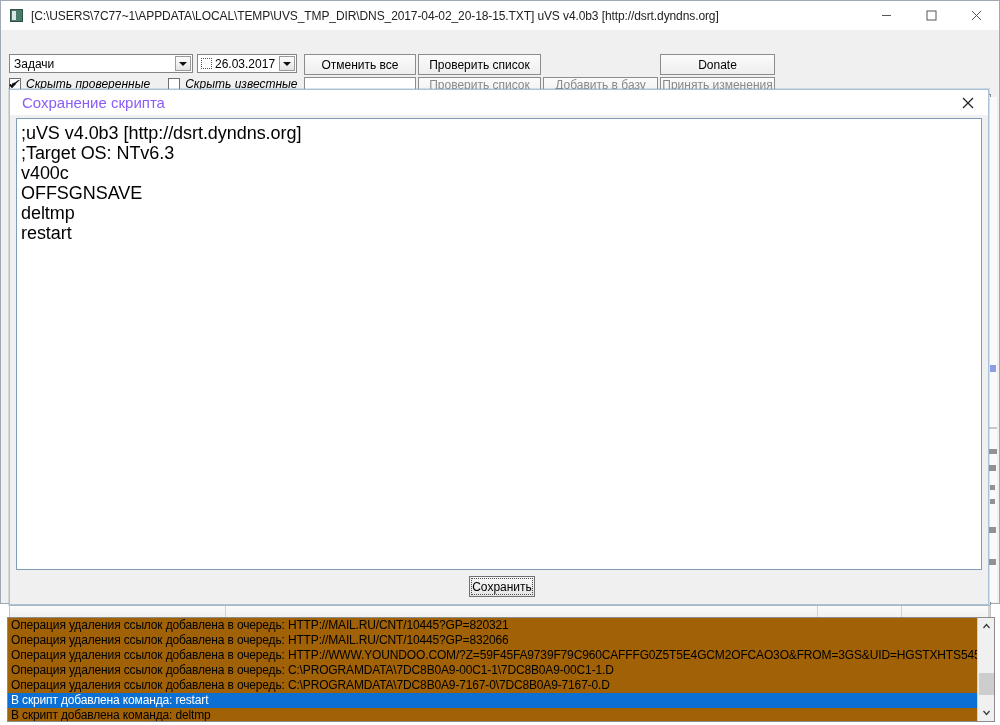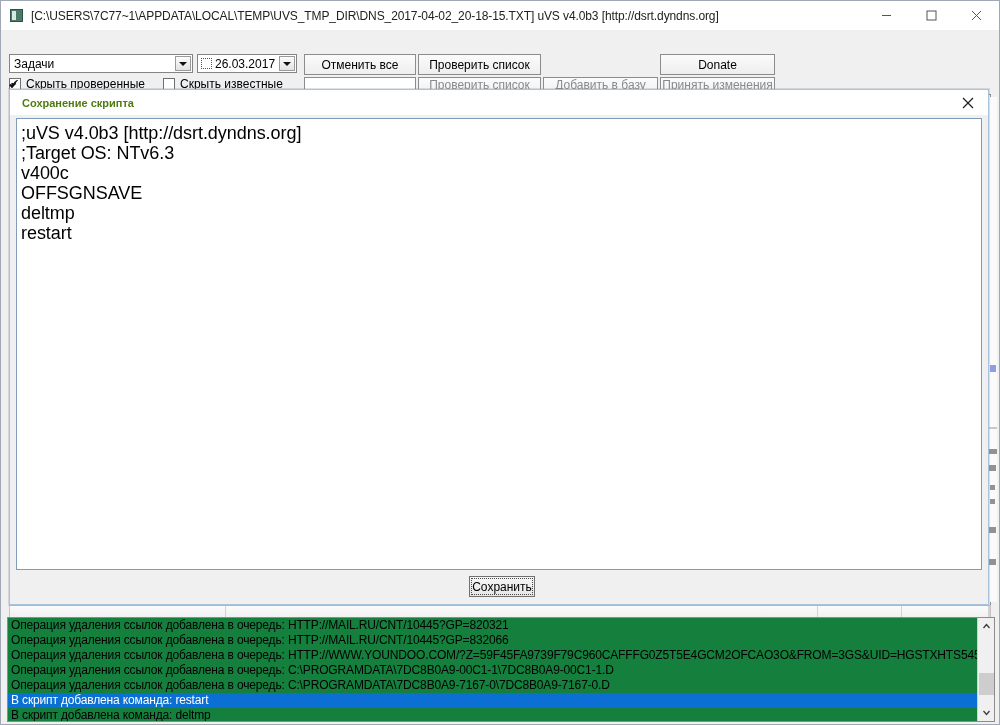--- a/index.html
+++ b/index.html
@@ -6,21 +6,21 @@
     margin: 0; padding: 0;
     width: 1000px; height: 725px;
     overflow: hidden;
     background: #ffffff;
     font-family: "Liberation Sans", sans-serif;
     font-size: 12px;
     color: #000;
   }
   #app {
     position: relative;
-    width: 1000px; height: 725px;
+    width: 1000px; height: 604px;
     background: #f0f0f0;
     box-sizing: border-box;
     border: 1px solid #9fa8b4;
   }
 
   
   .titlebar {
     position: absolute; left: 0; top: 0; width: 998px; height: 29px;
     background: #ffffff;
     display: flex; align-items: center;
@@ -105,21 +105,21 @@
     background: linear-gradient(#fbfbfb,#eeeeee);
     border: 1px solid #8c8c8c; box-sizing: border-box;
     display: flex; align-items: flex-start; justify-content: center;
     font-size: 12px; color: #8a8a8a; overflow:hidden;
   }
   .progbar {
     position: absolute; left: 303px; top: 26px; width: 112px; height: 19px;
     background: #fff; border: 1px solid #8c8c8c; box-sizing: border-box;
   }
 
-  .chkrow { position: absolute; left: 8px; top: 26px; display: flex; align-items: center; }
+  .chkrow { position: absolute; left: 8px; top: 26px; display: flex; align-items: center; font-style: italic; }
   .chk {
     width: 12px; height: 12px; background:#fff; border:1px solid #6f6f6f;
     box-sizing:border-box; margin-right:5px; position: relative; flex:none;
   }
   .chk.checked::after {
     content:""; position:absolute; left:2px; top:5px; width:4px; height:2px;
     border-left:2px solid #111; border-bottom:2px solid #111;
     transform: rotate(-45deg); transform-origin: left bottom;
     box-shadow: 3px -3px 0 -1px transparent;
   }
@@ -156,21 +156,21 @@
     background: #f0f0f0;
     border: 1px solid #a8c3dd;
     box-sizing: border-box;
     box-shadow: 0 0 0 1px rgba(120,140,160,.25);
   }
   .dlg-title {
     position: absolute; left: 0; top: 0; width: 978px; height: 25px;
     background: #ffffff; display: flex; align-items: center;
   }
   .dlg-title-text {
-    margin-left: 12px; font-size: 11px; color: #4d7c0f; font-weight: bold;
+    margin-left: 12px; font-size: 15px; color: #8b5cf6;
   }
   .dlg-close {
     margin-left: auto; width: 40px; height: 25px;
     display: flex; align-items: center; justify-content: center; color: #222;
   }
   .dlg-body {
     position: absolute; left: 0; top: 25px; width: 978px; height: 489px;
     background: #f0f0f0;
   }
   .script-area {
@@ -192,21 +192,21 @@
     font-size: 12px; color: #000; text-align: right;
   }
   .save-btn .focusring {
     position:absolute; left:1px; top:1px; right:1px; bottom:1px;
     border: 1px dotted #4a4a4a; box-sizing: border-box;
   }
 
   
   .logpane {
     position: absolute; left: 6px; top: 616px; width: 988px; height: 105px;
-    background: #15803d; border: 1px solid #8c8c8c; box-sizing: border-box;
+    background: #a16207; border: 1px solid #8c8c8c; box-sizing: border-box;
     overflow: hidden;
   }
   .log-lines {
     position: absolute; left: 0; top: 0; right: 17px; bottom: 0;
     overflow: hidden;
   }
   .log-line {
     height: 15px; line-height: 15px; padding-left: 3px;
     font-size: 12px; color: #000; white-space: nowrap;
     letter-spacing: -0.15px;

